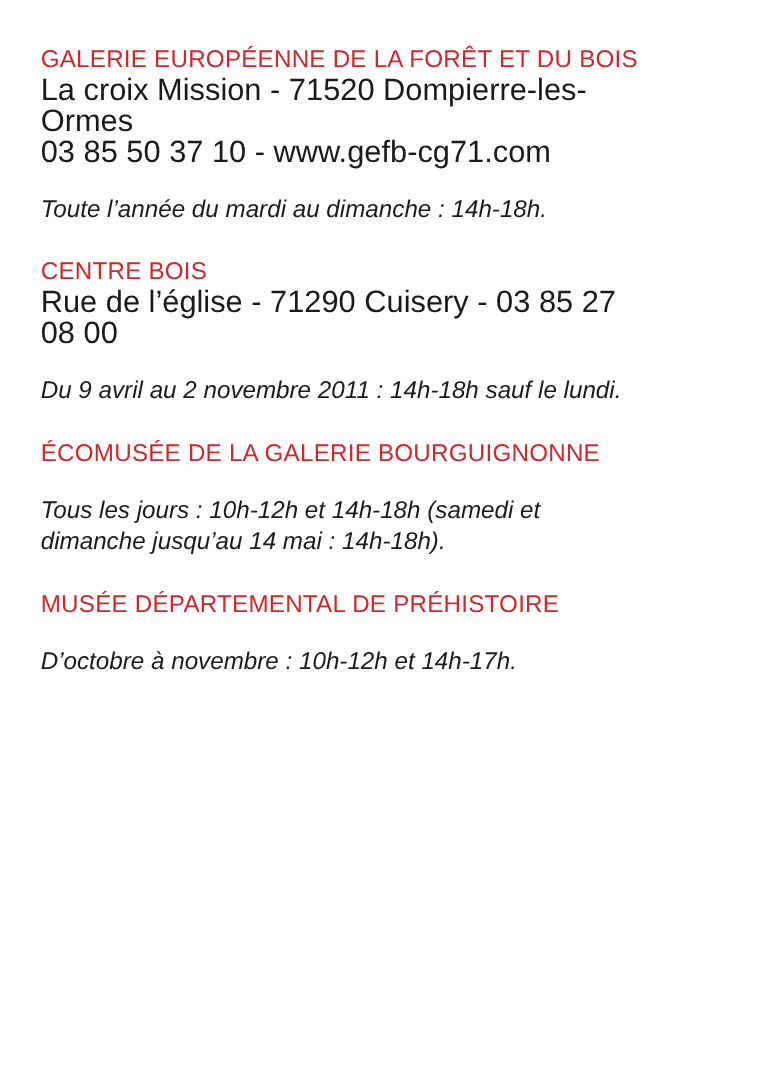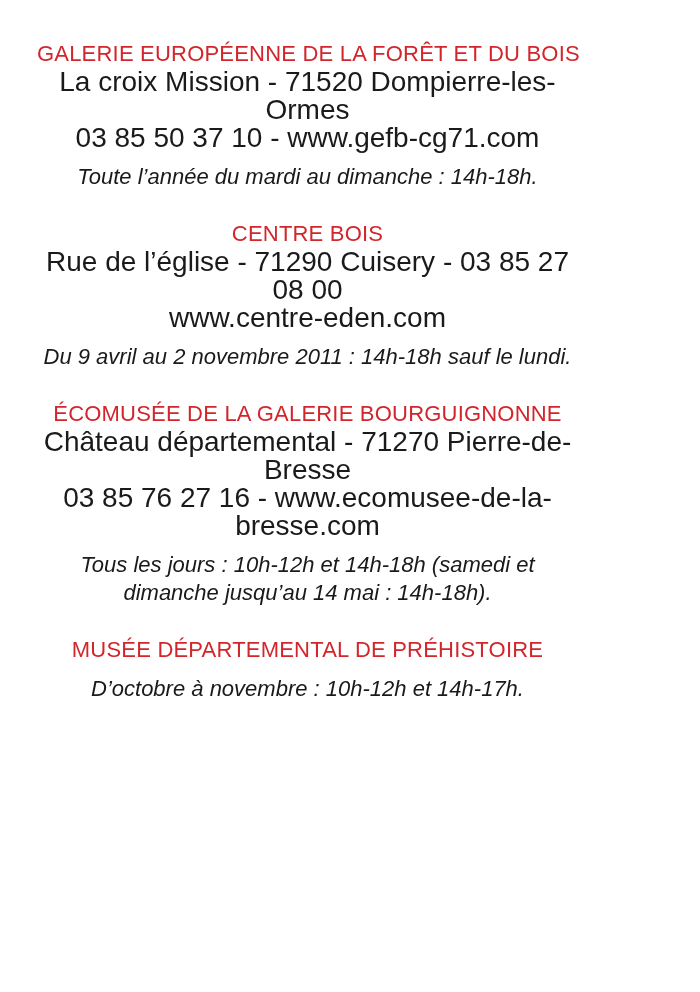--- a/index.html
+++ b/index.html
@@ -14,40 +14,39 @@
   }
   body{
     height:992px;
     overflow:hidden;
     font-family:"Liberation Sans","DejaVu Sans",sans-serif;
     color:var(--body-color);
   }
   .list{
     padding:40px 55px 0 37px;
     width:633px;
-    text-align:center;
   }
   .entry{
     margin-bottom:29px;
     max-width:608px;
   }
   .title{
     color:var(--heading-color);
     font-size:22px;
     font-weight:400;
     line-height:28px;
     letter-spacing:0.2px;
     white-space:nowrap;
   }
   .addr .line{
     font-size:28px;
     line-height:28px;
   }
   .hours{
-    margin-top:11px;
+    margin-top:24px;
     font-size:22px;
     font-style:italic;
     line-height:28px;
   }
 </style>
 </head>
 <body>
 
 <main class="list">
   <section class="entry">
@@ -57,32 +56,27 @@
         <div class="line">03 85 50 37 10 - www.gefb-cg71.com</div>
       </div>
     <p class="hours">Toute l’année du mardi au dimanche : 14h-18h.</p>
   </section>
 
 
   <section class="entry">
     <h2 class="title">CENTRE BOIS</h2>
     <div class="addr">
         <div class="line">Rue de l’église - 71290 Cuisery - 03 85 27 08 00</div>
-        <div class="line">www.centre-eden.com</div>
       </div>
     <p class="hours">Du 9 avril au 2 novembre 2011 : 14h-18h sauf le lundi.</p>
   </section>
 
 
   <section class="entry">
     <h2 class="title">ÉCOMUSÉE DE LA GALERIE BOURGUIGNONNE</h2>
-    <div class="addr">
-        <div class="line">Château départemental - 71270 Pierre-de-Bresse</div>
-        <div class="line">03 85 76 27 16 - www.ecomusee-de-la-bresse.com</div>
-      </div>
     <p class="hours">Tous les jours : 10h-12h et 14h-18h (samedi et dimanche jusqu’au 14 mai : 14h-18h).</p>
   </section>
 
   <section class="entry">
     <h2 class="title">MUSÉE DÉPARTEMENTAL DE PRÉHISTOIRE</h2>
     <p class="hours">D’octobre à novembre : 10h-12h et 14h-17h.</p>
   </section>
 </main>
 
 </body></html>

